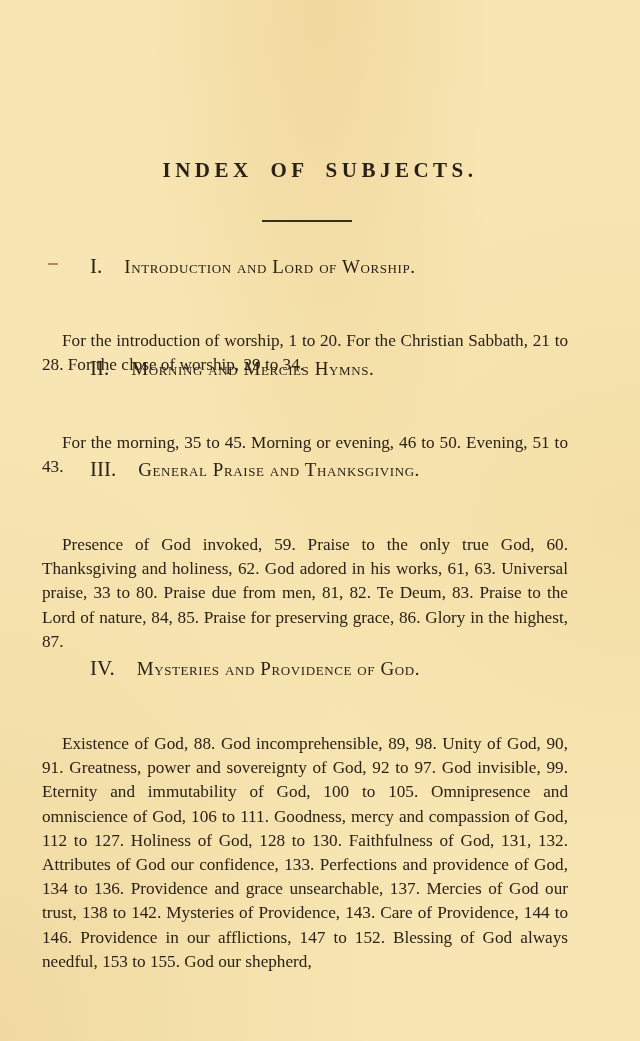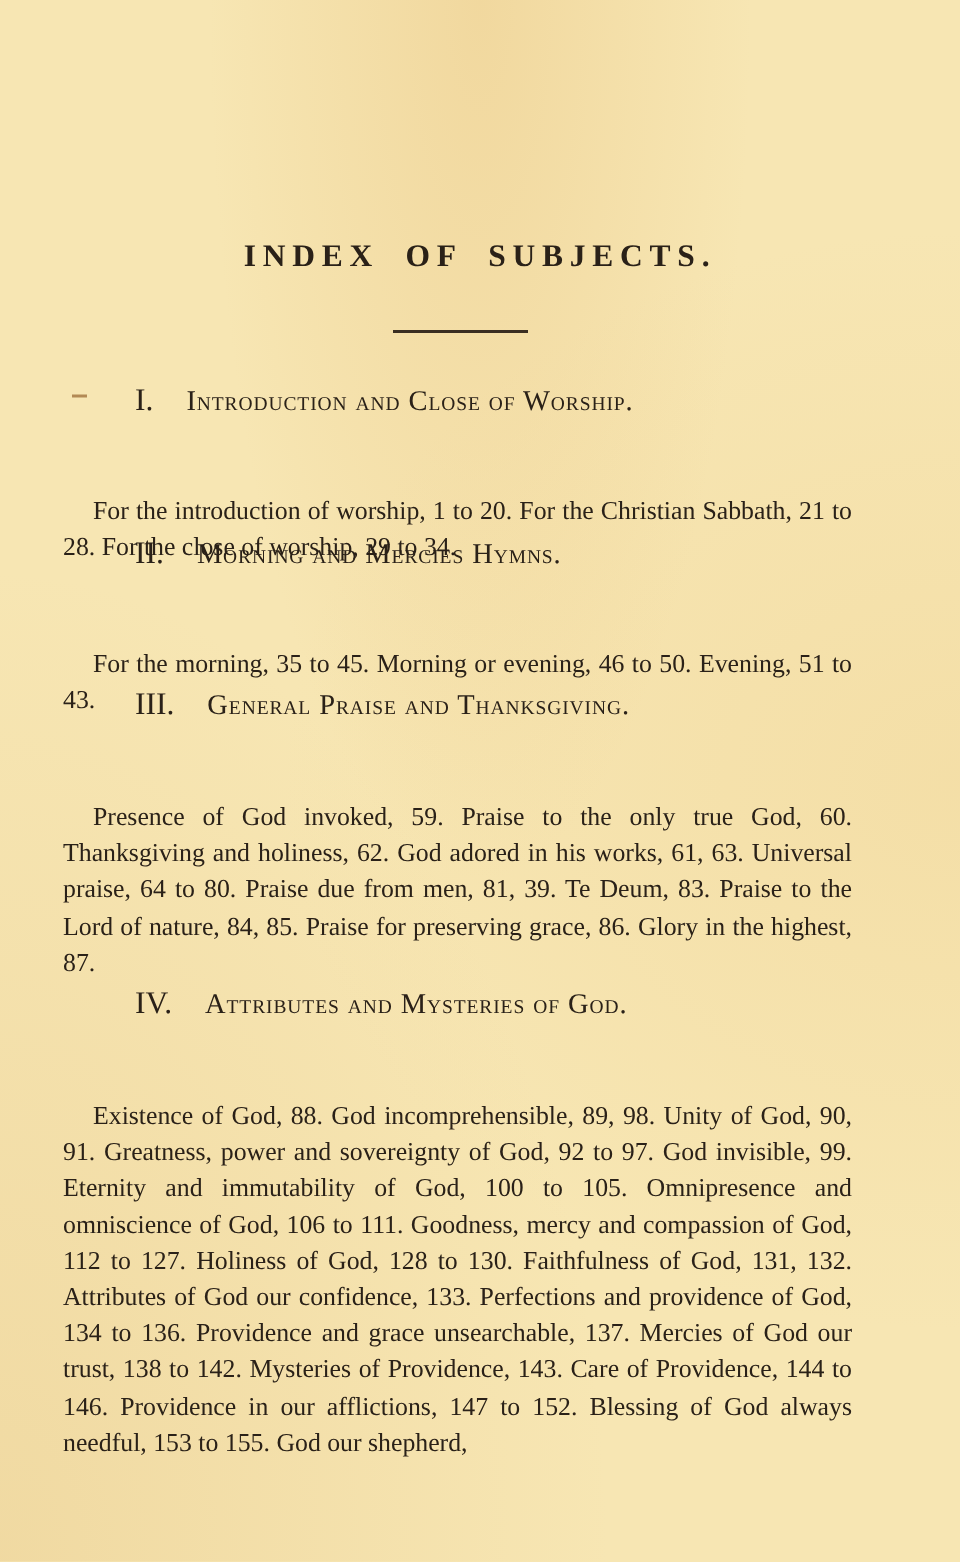--- a/index.html
+++ b/index.html
@@ -38,31 +38,31 @@
 </style>
 </head>
 <body>
 
 <div class="page">
   <div class="title">INDEX OF SUBJECTS.</div>
   <div class="rule"></div>
   <div class="dash"></div>
 
   <div class="heading" style="top:254px;">
-    <span class="num">I.</span><span>Introduction and Close of Worship.</span>
+    <span class="num">I.</span><span>Introduction and Lord of Worship.</span>
   </div>
   <div class="para" style="top:285px;">For the introduction of worship, 1 to 20. For the Christian Sabbath, 21 to 28. For the close of worship, 29 to 34.</div>
 
   <div class="heading" style="top:356px;">
     <span class="num">II.</span><span>Morning and Mercies Hymns.</span>
   </div>
   <div class="para" style="top:387px;">For the morning, 35 to 45. Morning or evening, 46 to 50. Evening, 51 to 43.</div>
 
   <div class="heading" style="top:457px;">
     <span class="num">III.</span><span>General Praise and Thanksgiving.</span>
   </div>
-  <div class="para" style="top:489px;">Presence of God invoked, 59. Praise to the only true God, 60. Thanksgiving and holiness, 62. God adored in his works, 61, 63. Universal praise, 64 to 80. Praise due from men, 81, 39. Te Deum, 83. Praise to the Lord of nature, 84, 85. Praise for preserving grace, 86. Glory in the highest, 87.</div>
+  <div class="para" style="top:489px;">Presence of God invoked, 59. Praise to the only true God, 60. Thanksgiving and holiness, 62. God adored in his works, 61, 63. Universal praise, 33 to 80. Praise due from men, 81, 82. Te Deum, 83. Praise to the Lord of nature, 84, 85. Praise for preserving grace, 86. Glory in the highest, 87.</div>
 
   <div class="heading" style="top:656px;">
-    <span class="num">IV.</span><span>Attributes and Mysteries of God.</span>
+    <span class="num">IV.</span><span>Mysteries and Providence of God.</span>
   </div>
   <div class="para" style="top:688px;">Existence of God, 88. God incomprehensible, 89, 98. Unity of God, 90, 91. Greatness, power and sovereignty of God, 92 to 97. God invisible, 99. Eternity and immutability of God, 100 to 105. Omnipresence and omniscience of God, 106 to 111. Goodness, mercy and compassion of God, 112 to 127. Holiness of God, 128 to 130. Faithfulness of God, 131, 132. Attributes of God our confidence, 133. Perfections and providence of God, 134 to 136. Providence and grace unsearchable, 137. Mercies of God our trust, 138 to 142. Mysteries of Providence, 143. Care of Providence, 144 to 146. Providence in our afflictions, 147 to 152. Blessing of God always needful, 153 to 155. God our shepherd,</div>
 </div>
 
 </body></html>

